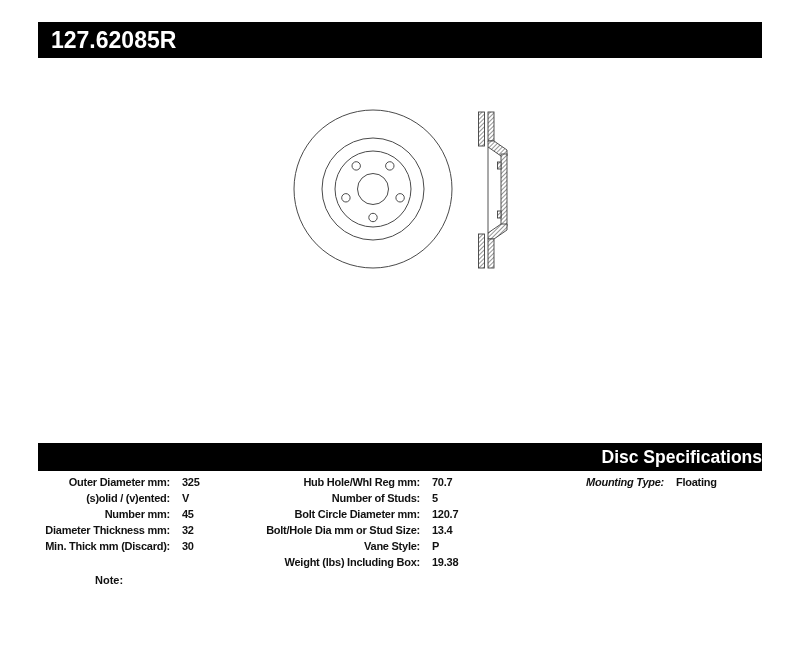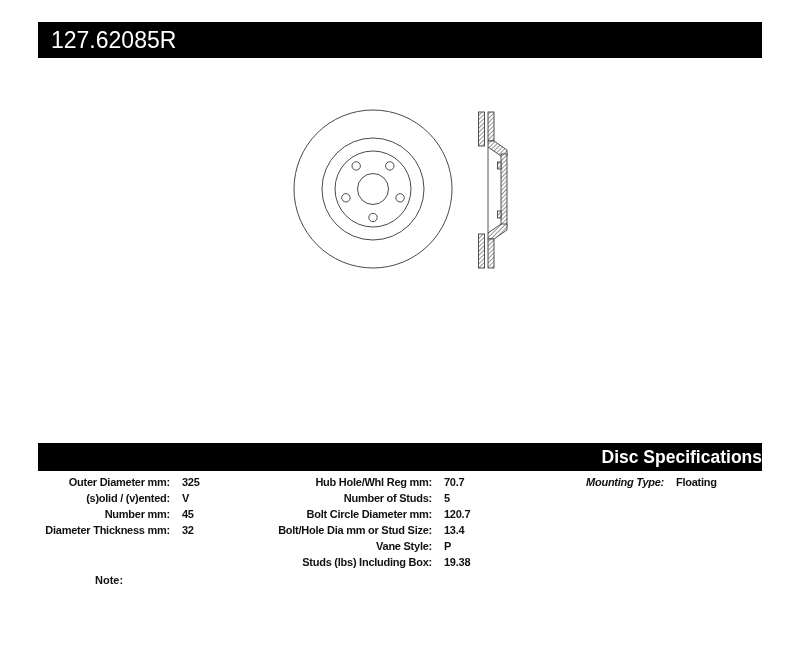--- a/index.html
+++ b/index.html
@@ -20,21 +20,21 @@
     display: flex;
     align-items: center;
     box-sizing: border-box;
   }
   .title-bar {
     top: 22px;
     height: 36px;
     justify-content: space-between;
     padding: 0 13px;
     font-size: 23px;
-    font-weight: 400;
+    font-weight: 700;
   }
   .spec-bar {
     top: 443px;
     height: 28px;
     justify-content: flex-end;
     font-size: 17.5px;
     font-weight: 700;
   }
   .drawing-area { position: absolute; left: 0; top: 0; }
   .front-view { position: absolute; left: 280px; top: 95px; }
@@ -42,21 +42,21 @@
   .spec-col {
     position: absolute;
     top: 474px;
     color: #111111;
     font-size: 11px;
     font-weight: 700;
     letter-spacing: -0.25px;
     white-space: nowrap;
   }
   .spec-col.c1 { left: 30px; }
-  .spec-col.c2 { left: 250px; }
+  .spec-col.c2 { left: 238px; }
   .spec-col.c3 { left: 540px; }
   .spec-row { display: flex; height: 16px; line-height: 16px; }
   .spec-label { text-align: right; flex: 0 0 auto; }
   .c1 .spec-label { width: 140px; }
   .c2 .spec-label { width: 182px; }
   .c3 .spec-label { width: 124px; font-style: italic; }
   .spec-value { margin-left: 12px; text-align: left; }
   .note {
     position: absolute;
     left: 95px;
@@ -134,20 +134,24 @@
       <span class="spec-value">V</span>
     </div>
     <div class="spec-row">
       <span class="spec-label">Number mm:</span>
       <span class="spec-value">45</span>
     </div>
     <div class="spec-row">
       <span class="spec-label">Diameter Thickness mm:</span>
       <span class="spec-value">32</span>
     </div>
+    <div class="spec-row">
+      <span class="spec-label">Min. Thick mm (Discard):</span>
+      <span class="spec-value">30</span>
+    </div>
   </div>
 
   <div class="spec-col c2">
     <div class="spec-row">
       <span class="spec-label">Hub Hole/Whl Reg mm:</span>
       <span class="spec-value">70.7</span>
     </div>
     <div class="spec-row">
       <span class="spec-label">Number of Studs:</span>
       <span class="spec-value">5</span>
@@ -158,21 +162,21 @@
     </div>
     <div class="spec-row">
       <span class="spec-label">Bolt/Hole Dia mm or Stud Size:</span>
       <span class="spec-value">13.4</span>
     </div>
     <div class="spec-row">
       <span class="spec-label">Vane Style:</span>
       <span class="spec-value">P</span>
     </div>
     <div class="spec-row">
-      <span class="spec-label">Studs (lbs) Including Box:</span>
+      <span class="spec-label">Weight (lbs) Including Box:</span>
       <span class="spec-value">19.38</span>
     </div>
   </div>
 
   <div class="spec-col c3">
     <div class="spec-row">
       <span class="spec-label">Mounting Type:</span>
       <span class="spec-value">Floating</span>
     </div>
   </div>

